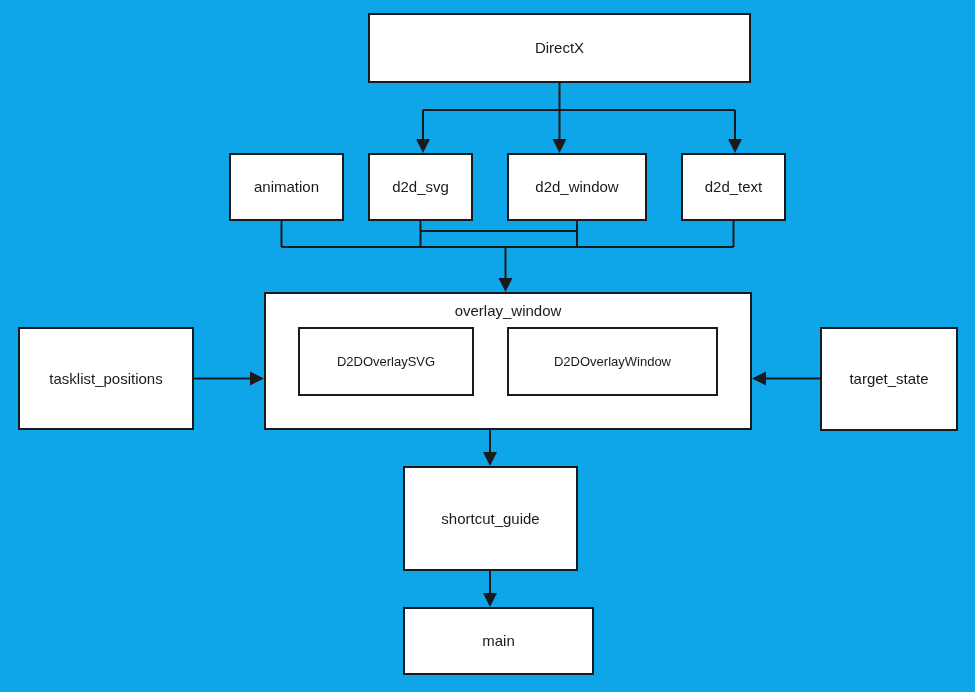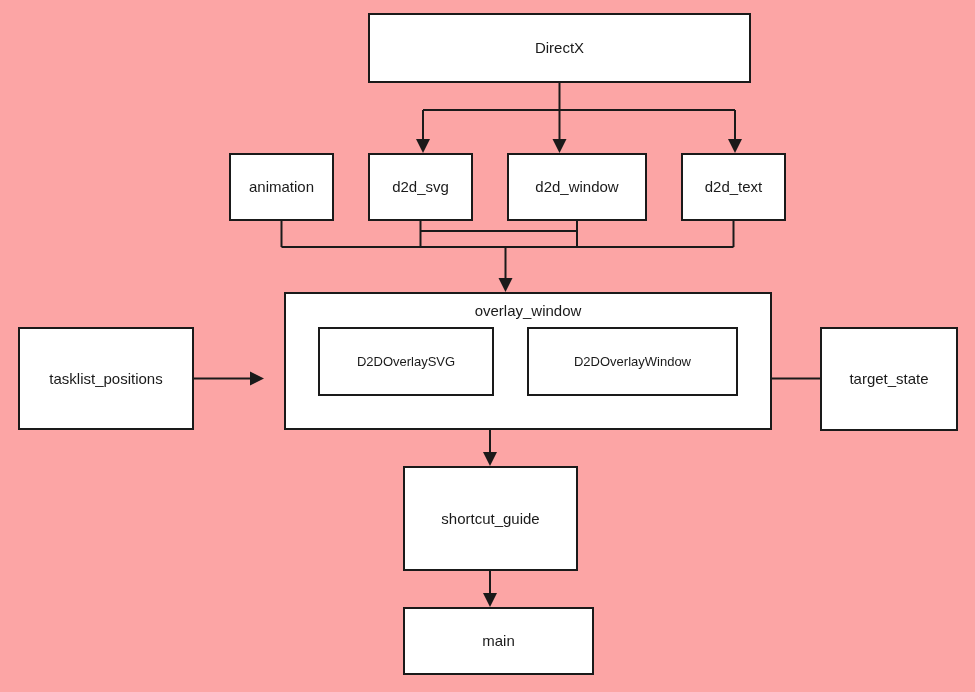--- a/index.html
+++ b/index.html
@@ -4,21 +4,21 @@
 <style>
   html, body {
     margin: 0;
     padding: 0;
     background: #ffffff;
   }
   .stage {
     position: relative;
     width: 975px;
     height: 692px;
-    background: #fca5a5;
+    background: #0ea5e9;
     font-family: "Liberation Sans", sans-serif;
     color: #1a1a1a;
     overflow: hidden;
   }
   .wires {
     position: absolute;
     left: 0;
     top: 0;
     pointer-events: none;
   }
@@ -32,21 +32,20 @@
     justify-content: center;
     font-size: 15px;
     line-height: 1.2;
     text-align: center;
   }
   .container-node {
     position: absolute;
     box-sizing: border-box;
     border: 2px solid #1a1a1a;
     background: #ffffff;
-    margin-left: 20px;
   }
   .container-title {
     position: absolute;
     left: 0;
     right: 0;
     top: 8px;
     text-align: center;
     font-size: 15px;
   }
   .inner-node {
@@ -111,21 +110,21 @@
     <g>
       <path d="M490 571 L490 594" stroke="#1a1a1a" stroke-width="2" fill="none"></path>
       <polygon points="483,593 497,593 490,607" fill="#1a1a1a"></polygon>
     </g>
   </svg>
 
   <div class="node" style="left:368px; top:13px; width:383px; height:70px;">
     <span>DirectX</span>
   </div>
 
-  <div class="node" style="left:229px; top:153px; width:105px; height:68px;">
+  <div class="node" style="left:229px; top:153px; width:115px; height:68px;">
     <span>animation</span>
   </div>
 
   <div class="node" style="left:368px; top:153px; width:105px; height:68px;">
     <span>d2d_svg</span>
   </div>
 
   <div class="node" style="left:507px; top:153px; width:140px; height:68px;">
     <span>d2d_window</span>
   </div>

